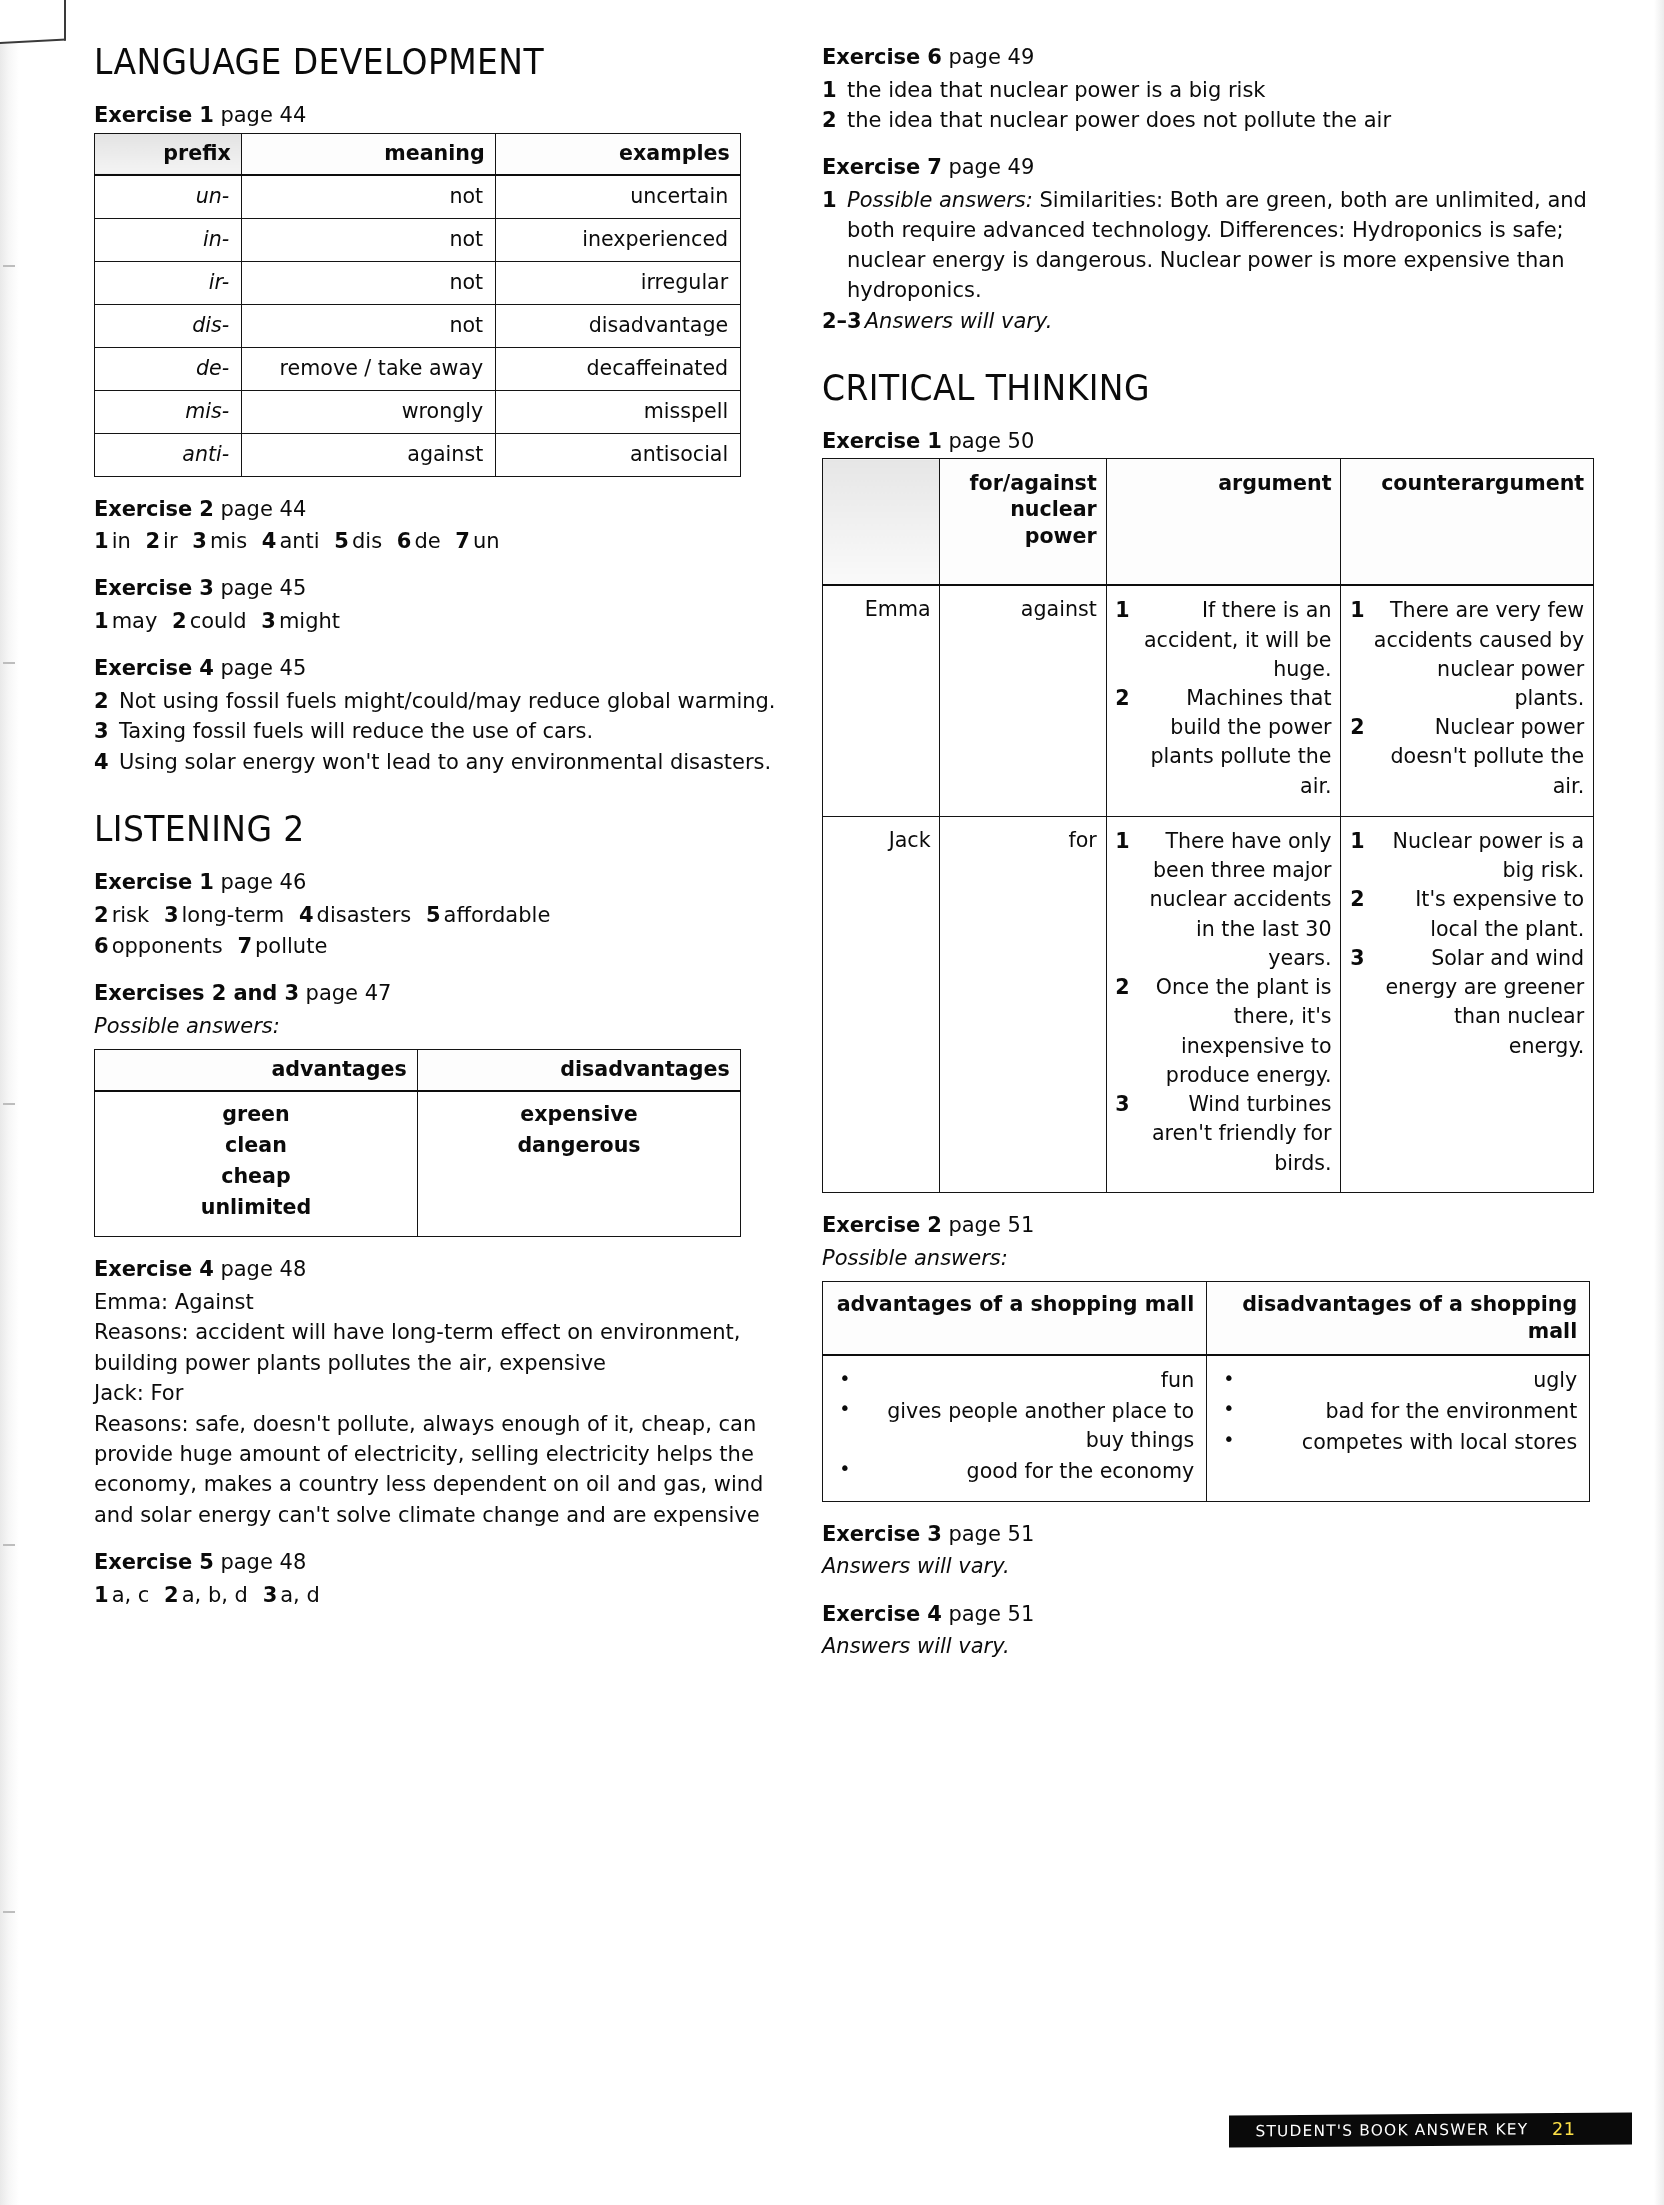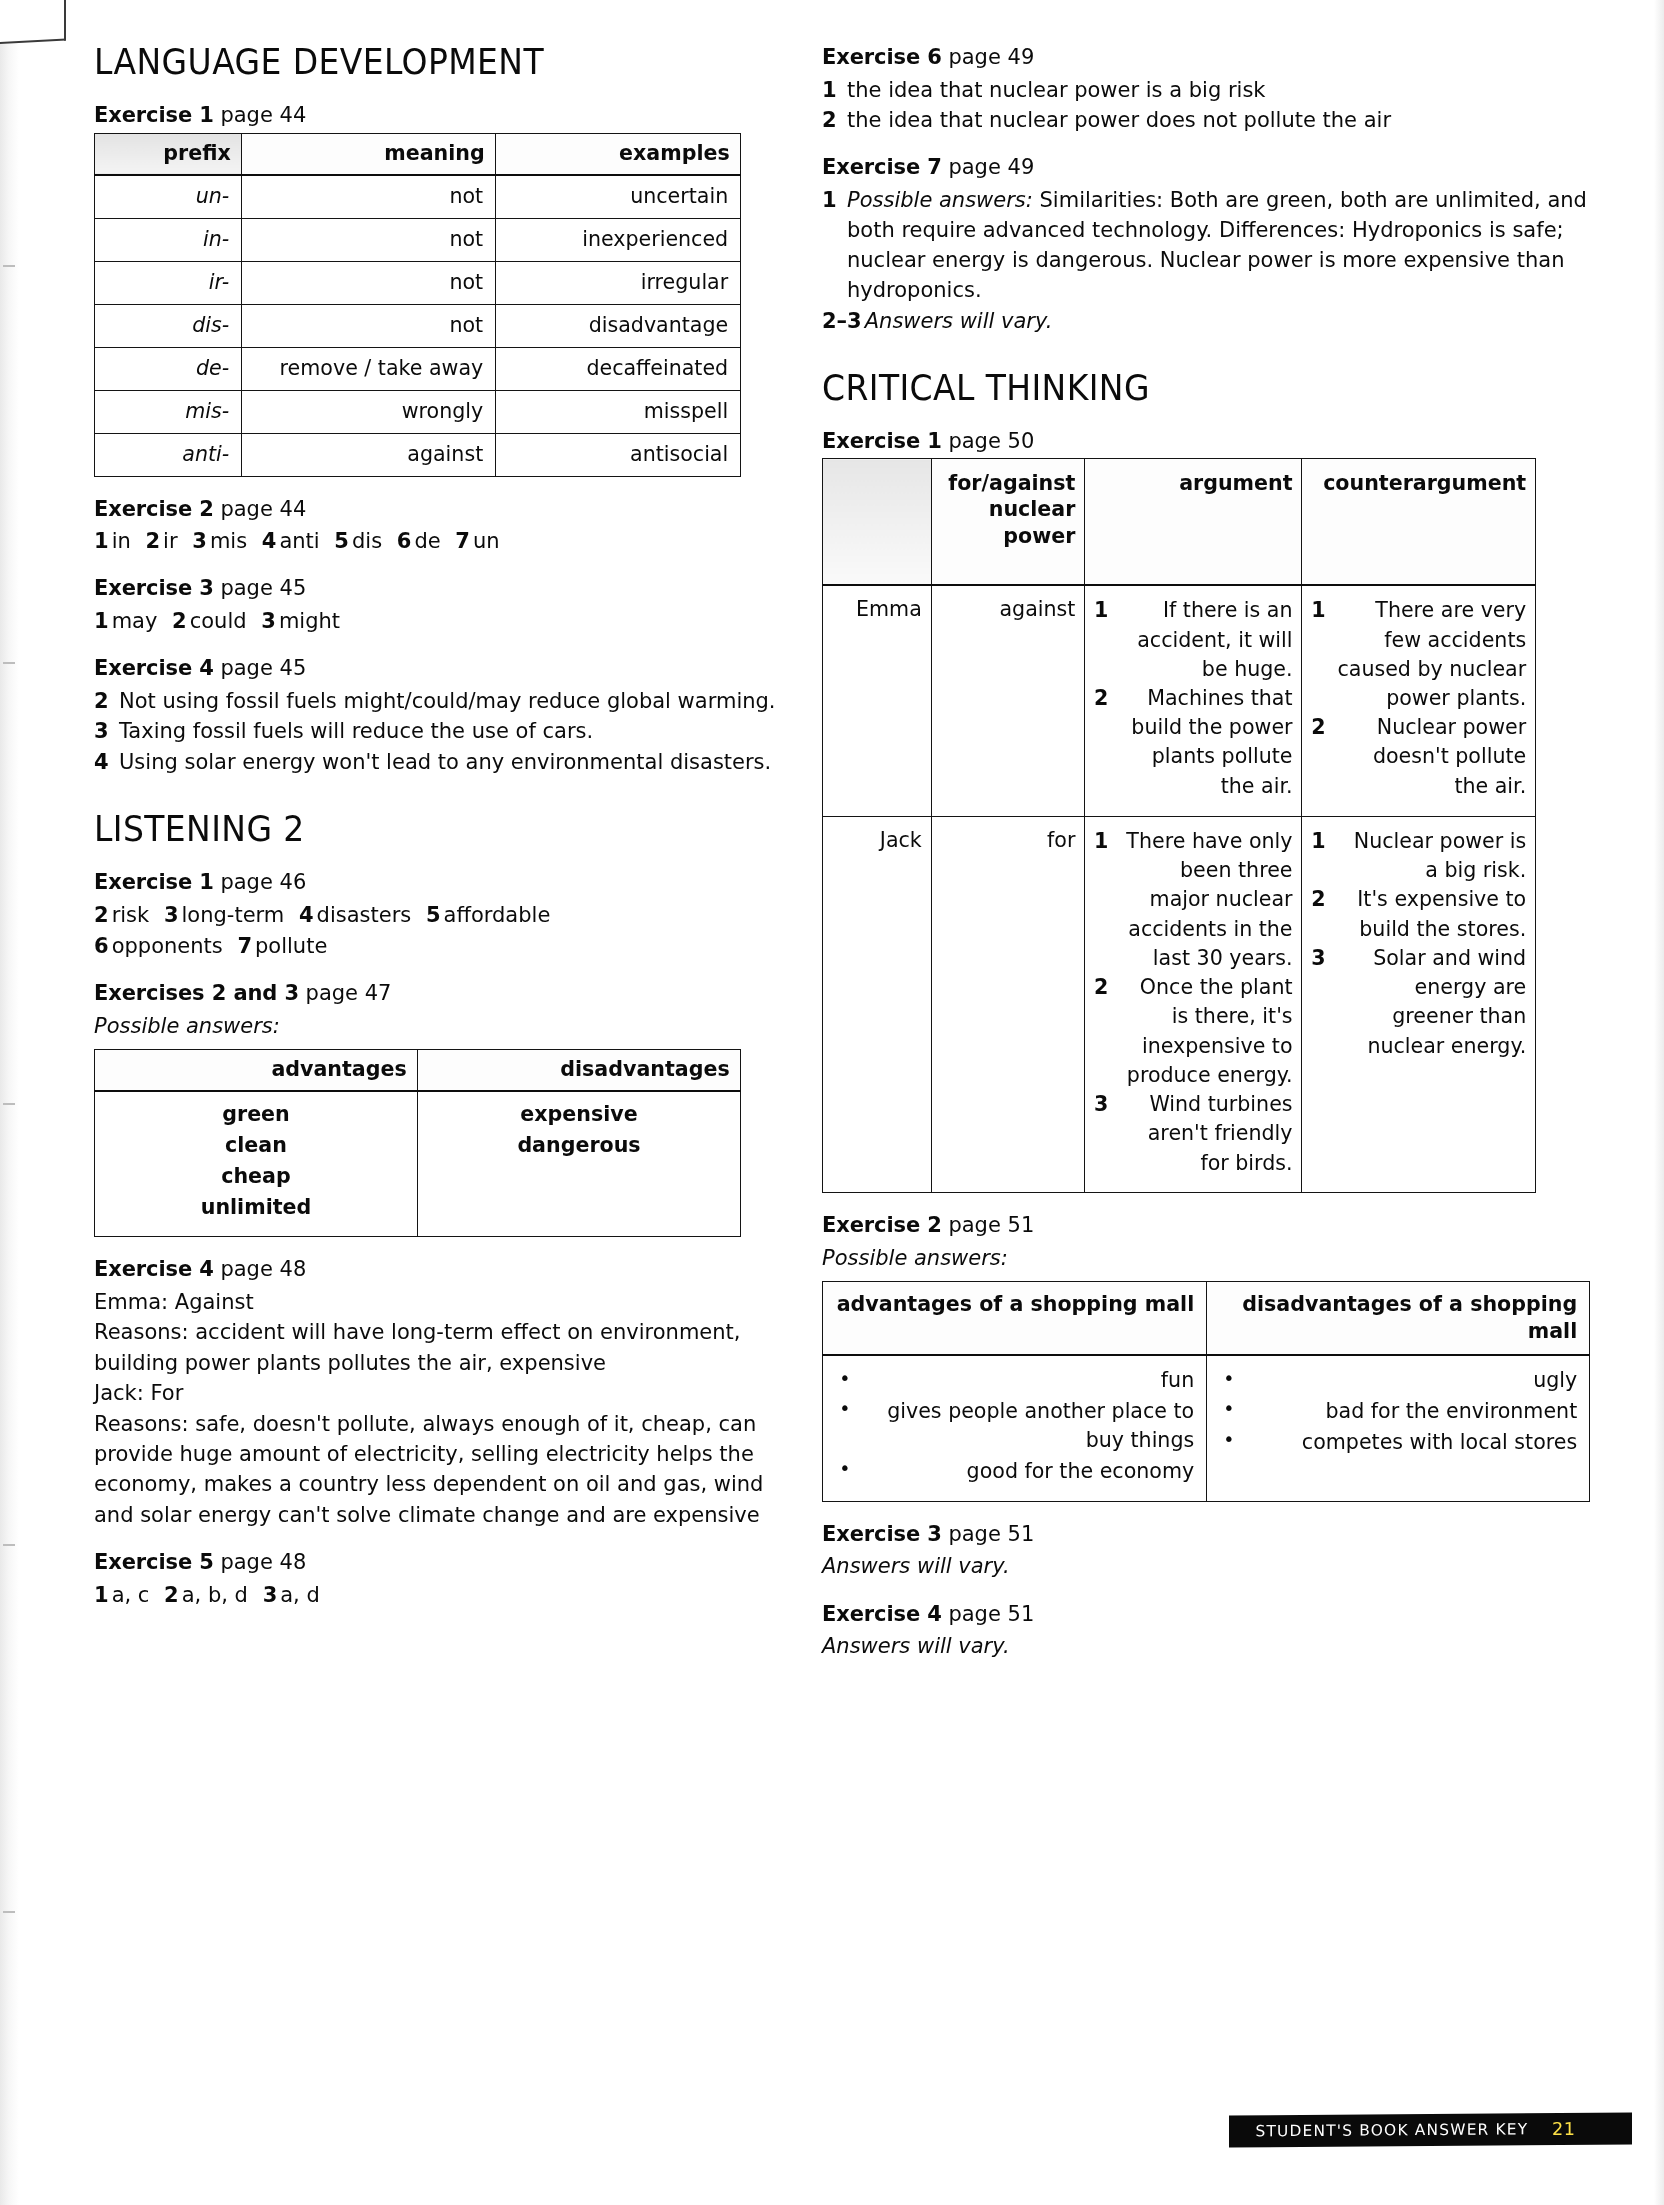--- a/index.html
+++ b/index.html
@@ -155,21 +155,21 @@
   #prefix-table td { padding: 7.4px 11.8px; }
 
   
   #advdis-table { width: 647px; margin-top: 7.4px; }
   #advdis-table col.c1 { width: 323px; }
   #advdis-table thead th { text-align: right; }
   #advdis-table td { text-align: center; padding: 7.4px 10.3px 13.2px 10.3px; }
   #advdis-table td .stack div { line-height: 1.5; font-weight: bold; }
 
   
-  #ct-table { width: 714px; padding-left: 38px; }
+  #ct-table { width: 772px; padding-left: 38px; }
   #ct-table col.c1 { width: 103px; }
   #ct-table col.c2 { width: 140px; }
   #ct-table col.c3 { width: 206px; }
   #ct-table col.c4 { width: 210px; }
   #ct-table thead th { vertical-align: top; line-height: 1.3; padding: 10.3px 8.8px 34px 8.8px; }
   #ct-table thead th.blank { background: linear-gradient(to bottom,#e6e6e6,#fafafa); }
   #ct-table tbody td { padding: 10.3px 8.8px 14.7px 8.8px; }
   #ct-table ul.numlist > li { font-size: 20.6px; line-height: 1.42; padding-left: 23.5px; margin-bottom: 0; }
 
   
@@ -446,21 +446,21 @@
           <td>
             <ul class="numlist">
               <li><span class="n">1</span><span>There have only been three major nuclear accidents in the last 30 years.</span></li>
               <li><span class="n">2</span><span>Once the plant is there, it's inexpensive to produce energy.</span></li>
               <li><span class="n">3</span><span>Wind turbines aren't friendly for birds.</span></li>
             </ul>
           </td>
           <td>
             <ul class="numlist">
               <li><span class="n">1</span><span>Nuclear power is a big risk.</span></li>
-              <li><span class="n">2</span><span>It's expensive to build the stores.</span></li>
+              <li><span class="n">2</span><span>It's expensive to local the plant.</span></li>
               <li><span class="n">3</span><span>Solar and wind energy are greener than nuclear energy.</span></li>
             </ul>
           </td>
         </tr>
       </tbody>
     </table>
 
     <div class="ex-head">
       <span class="lbl">Exercise 2</span><span class="pg">page 51</span>
     </div>

